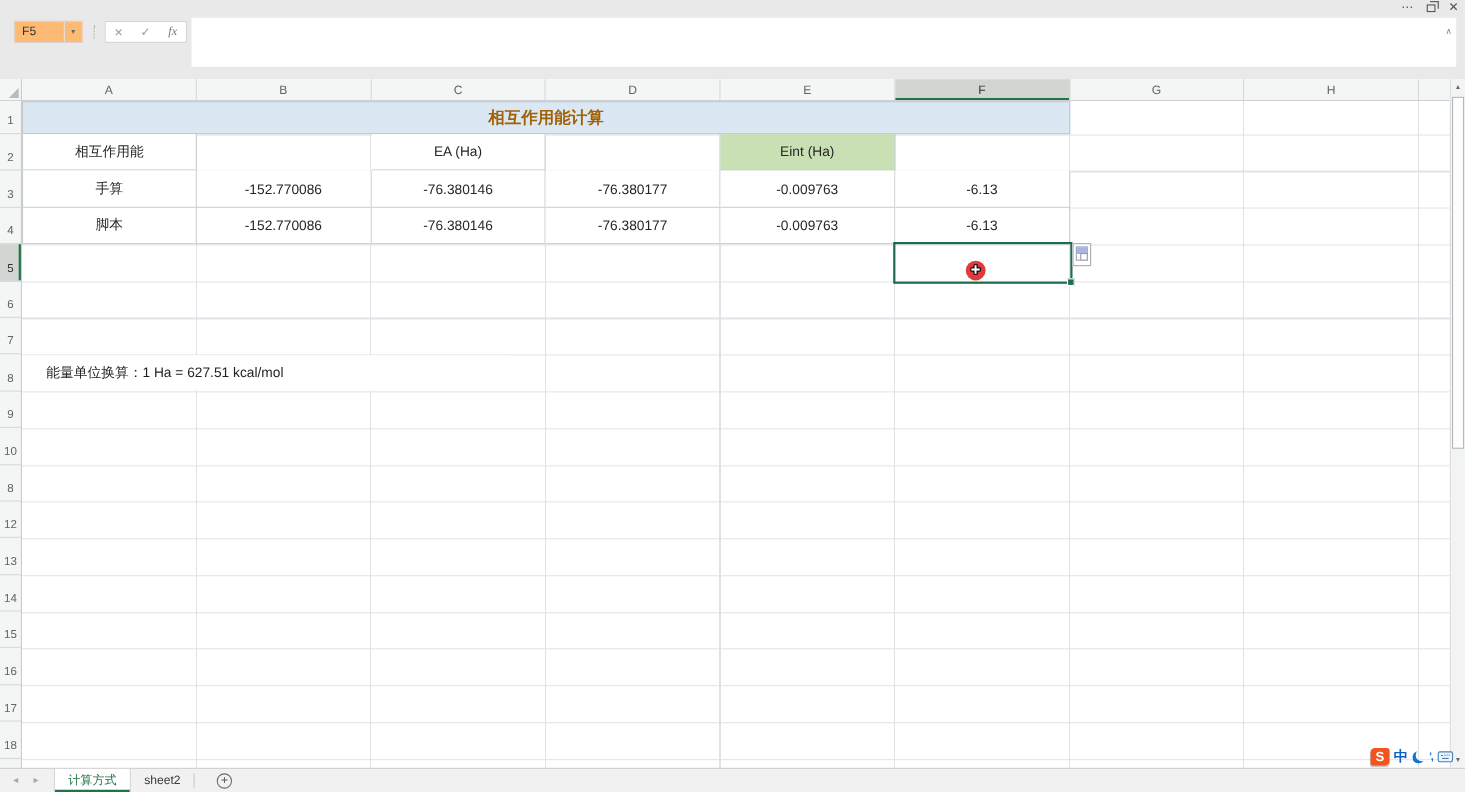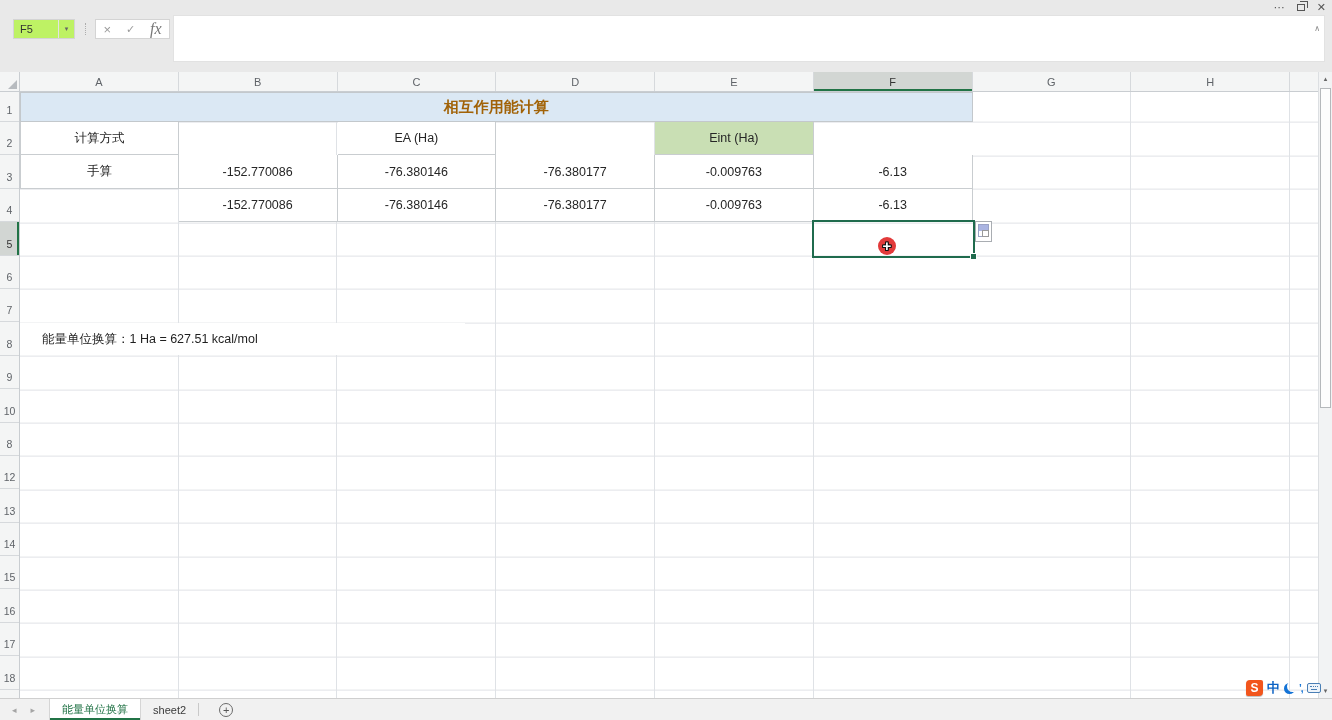--- a/index.html
+++ b/index.html
@@ -7,31 +7,31 @@
     font-family:"Liberation Sans","DejaVu Sans",sans-serif; background:#fff; }
   .app { position:relative; width:1332px; height:720px; background:#fff; overflow:hidden; }
 
   
   .chrome { position:absolute; left:0; top:0; width:1332px; height:72px; background:#e9e9e9; }
   .win-controls { position:absolute; right:6px; top:0; height:14px; display:flex; align-items:center; gap:12px; color:#555; }
   .win-btn { font-size:11px; line-height:12px; cursor:default; }
   .restore-glyph { position:relative; width:8px; height:7px; border:1px solid #555; display:inline-block; }
   .restore-glyph::before { content:""; position:absolute; left:2px; top:-4px; width:7px; height:6px;
     border:1px solid #555; border-bottom:none; border-left:none; }
-  .name-box { position:absolute; left:13px; top:19px; width:62px; height:20px; background:#bef264;
+  .name-box { position:absolute; left:13px; top:19px; width:62px; height:20px; background:#fdba74;
     border:1px solid #d4d4d4; display:flex; align-items:center; }
   .name-box .ref { flex:1; font-size:11px; color:#333; padding-left:6px; }
   .name-box .arrow { width:16px; height:100%; border-left:1px solid #e3e3e3; font-size:7px; color:#666;
     display:flex; align-items:center; justify-content:center; }
   .fb-divider { position:absolute; left:85px; top:23px; height:12px; width:0; border-left:1px dotted #adadad; }
   .fb-buttons { position:absolute; left:95px; top:19px; width:75px; height:20px; background:#fff;
     border:1px solid #d4d4d4; display:flex; align-items:center; justify-content:space-around; }
   .fb-cancel { color:#9a9a9a; font-size:13px; }
   .fb-ok { color:#9a9a9a; font-size:11px; }
-  .fb-fx { color:#777; font-size:16px; font-style:italic; font-family:"Liberation Serif","DejaVu Serif",serif; }
+  .fb-fx { color:#777; font-size:11px; font-style:italic; font-family:"Liberation Serif","DejaVu Serif",serif; }
   .formula-input { position:absolute; left:173px; top:15px; width:1152px; height:47px; background:#fff;
     border:1px solid #e2e2e2; }
   .fb-collapse { position:absolute; right:4px; top:8px; font-size:8px; color:#888; }
 
   
   .col-strip { position:absolute; left:0; top:72px; width:1318px; height:20px; background:#f4f5f5;
     border-bottom:1px solid #c9cdd1; display:flex; }
   .corner { width:20px; height:100%; border-right:1px solid #c9cdd1; position:relative; background:#f4f5f5; }
   .corner::after { content:""; position:absolute; right:2px; bottom:2px; width:0; height:0;
     border-left:9px solid transparent; border-bottom:9px solid #b7bbbf; }
@@ -184,31 +184,32 @@
     <div class="row-h">15</div>
     <div class="row-h">16</div>
     <div class="row-h">17</div>
     <div class="row-h">18</div>
   </div>
 
   <div class="cells-bg">
 
     <div class="t-title">相互作用能计算</div>
 
-    <div class="tc r2 c0">计算方式</div>
+    <div class="tc r2 c0">相互作用能</div>
     <div class="tc r2 c2">EA (Ha)</div>
     <div class="tc r2 c4 green">Eint (Ha)</div>
 
     <div class="tc r3 c0">手算</div>
     <div class="tc r3 c1">-152.770086</div>
     <div class="tc r3 c2">-76.380146</div>
     <div class="tc r3 c3">-76.380177</div>
     <div class="tc r3 c4">-0.009763</div>
     <div class="tc r3 c5">-6.13</div>
 
+    <div class="tc r4 c0">脚本</div>
     <div class="tc r4 c1">-152.770086</div>
     <div class="tc r4 c2">-76.380146</div>
     <div class="tc r4 c3">-76.380177</div>
     <div class="tc r4 c4">-0.009763</div>
     <div class="tc r4 c5">-6.13</div>
 
     <div class="note">能量单位换算：1 Ha = 627.51 kcal/mol</div>
 
     <div class="sel-cell"></div>
     <div class="fill-handle"></div>
@@ -222,21 +223,21 @@
     <div class="v-up">▴</div>
     <div class="v-thumb"></div>
     <div class="v-down">▾</div>
   </div>
 
   <div class="sheet-bar">
     <div class="nav-arrows">
       <span>◂</span>
       <span>▸</span>
     </div>
-    <div class="tab active">能量单位换算</div>
+    <div class="tab active">计算方式</div>
     <div class="tab">sheet2</div>
     <div class="tab-sep"></div>
     <div class="add-sheet">+</div>
 
   </div>
 
   <div class="ime">
     <div class="sogou">S</div>
     <div class="ime-zh">中</div>
     <div class="ime-moon"></div>

